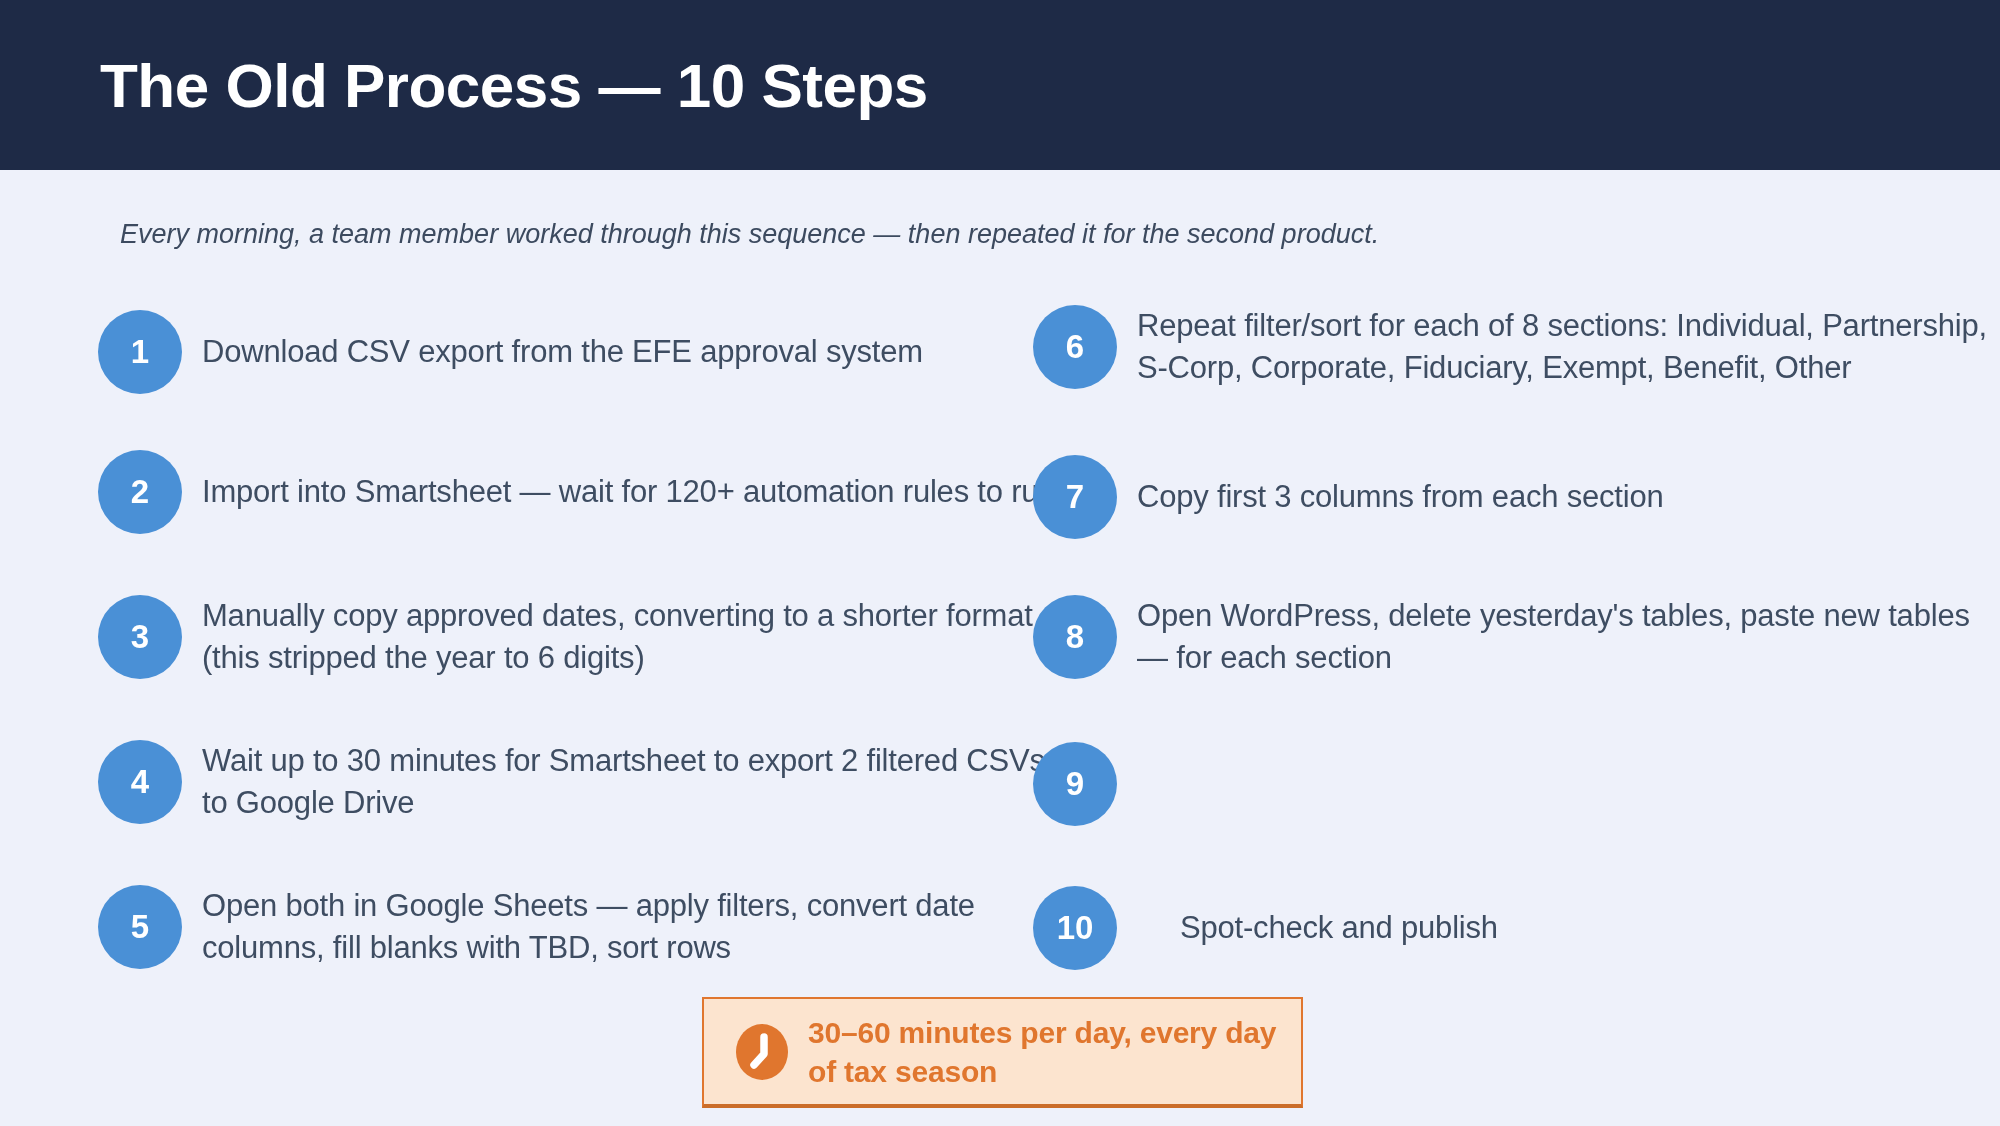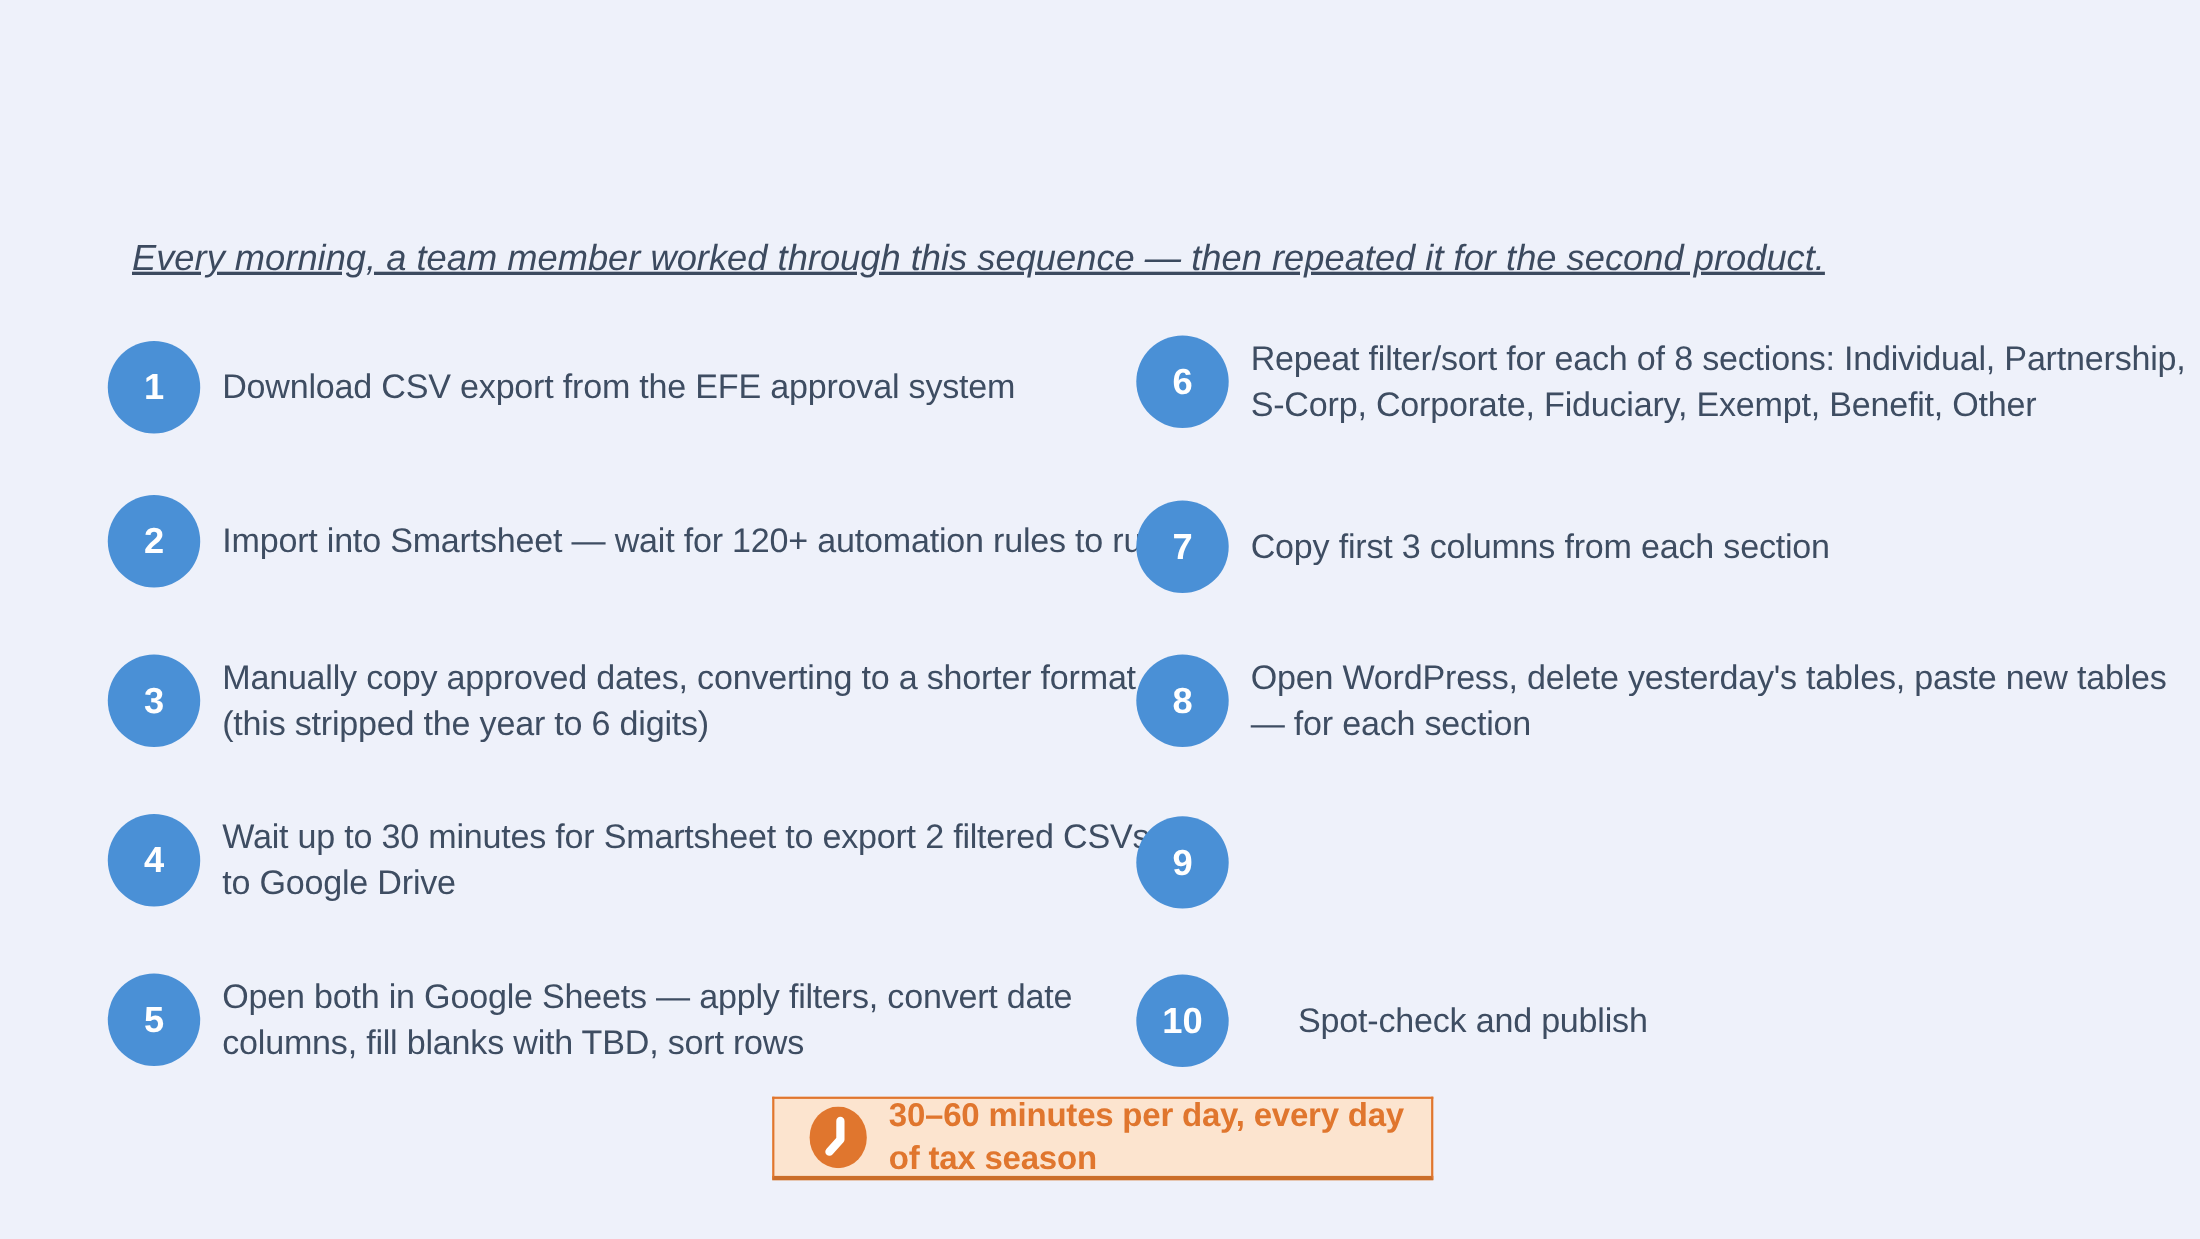--- a/index.html
+++ b/index.html
@@ -28,25 +28,24 @@
     color: #ffffff;
     font-size: 62px;
     font-weight: 700;
     letter-spacing: -0.5px;
   }
   .subtitle {
     position: absolute;
     top: 212px;
     left: 120px;
     width: 1760px;
-    font-size: 33px;
+    font-size: 27px;
     font-style: italic;
     color: #3c4a5f;
     line-height: 44px;
-    text-decoration: underline;
   }
   .col { position: absolute; top: 0; left: 0; }
   .col-left  { z-index: 1; }
   .col-right { z-index: 2; }
   .step {
     position: absolute;
     display: flex;
     align-items: center;
     height: 170px;
   }
@@ -80,21 +79,21 @@
     font-size: 31px;
     line-height: 42px;
     color: #3e4d62;
     letter-spacing: -0.2px;
   }
   .callout {
     position: absolute;
     left: 702px;
     top: 997px;
     width: 601px;
-    height: 76px;
+    height: 111px;
     background: #fce4cf;
     border: 2px solid #e0762e;
     border-bottom: 4px solid #cb6d29;
     display: flex;
     align-items: center;
     padding-left: 30px;
     z-index: 3;
   }
   .clock-wrap {
     flex: 0 0 56px;
@@ -109,20 +108,23 @@
     color: #e0762e;
     line-height: 39px;
     letter-spacing: -0.2px;
   }
 </style>
 </head>
 <body>
 
 <div class="slide">
 
+  <div class="header">
+    <div class="title">The Old Process — 10 Steps</div>
+  </div>
 
   <div class="subtitle">Every morning, a team member worked through this sequence — then repeated it for the second product.</div>
 
   <div class="col col-left">
     <div class="step s1">
       <div class="badge">1</div>
       <div class="step-text">Download CSV export from the EFE approval system</div>
     </div>
     <div class="step s2">
       <div class="badge">2</div>

